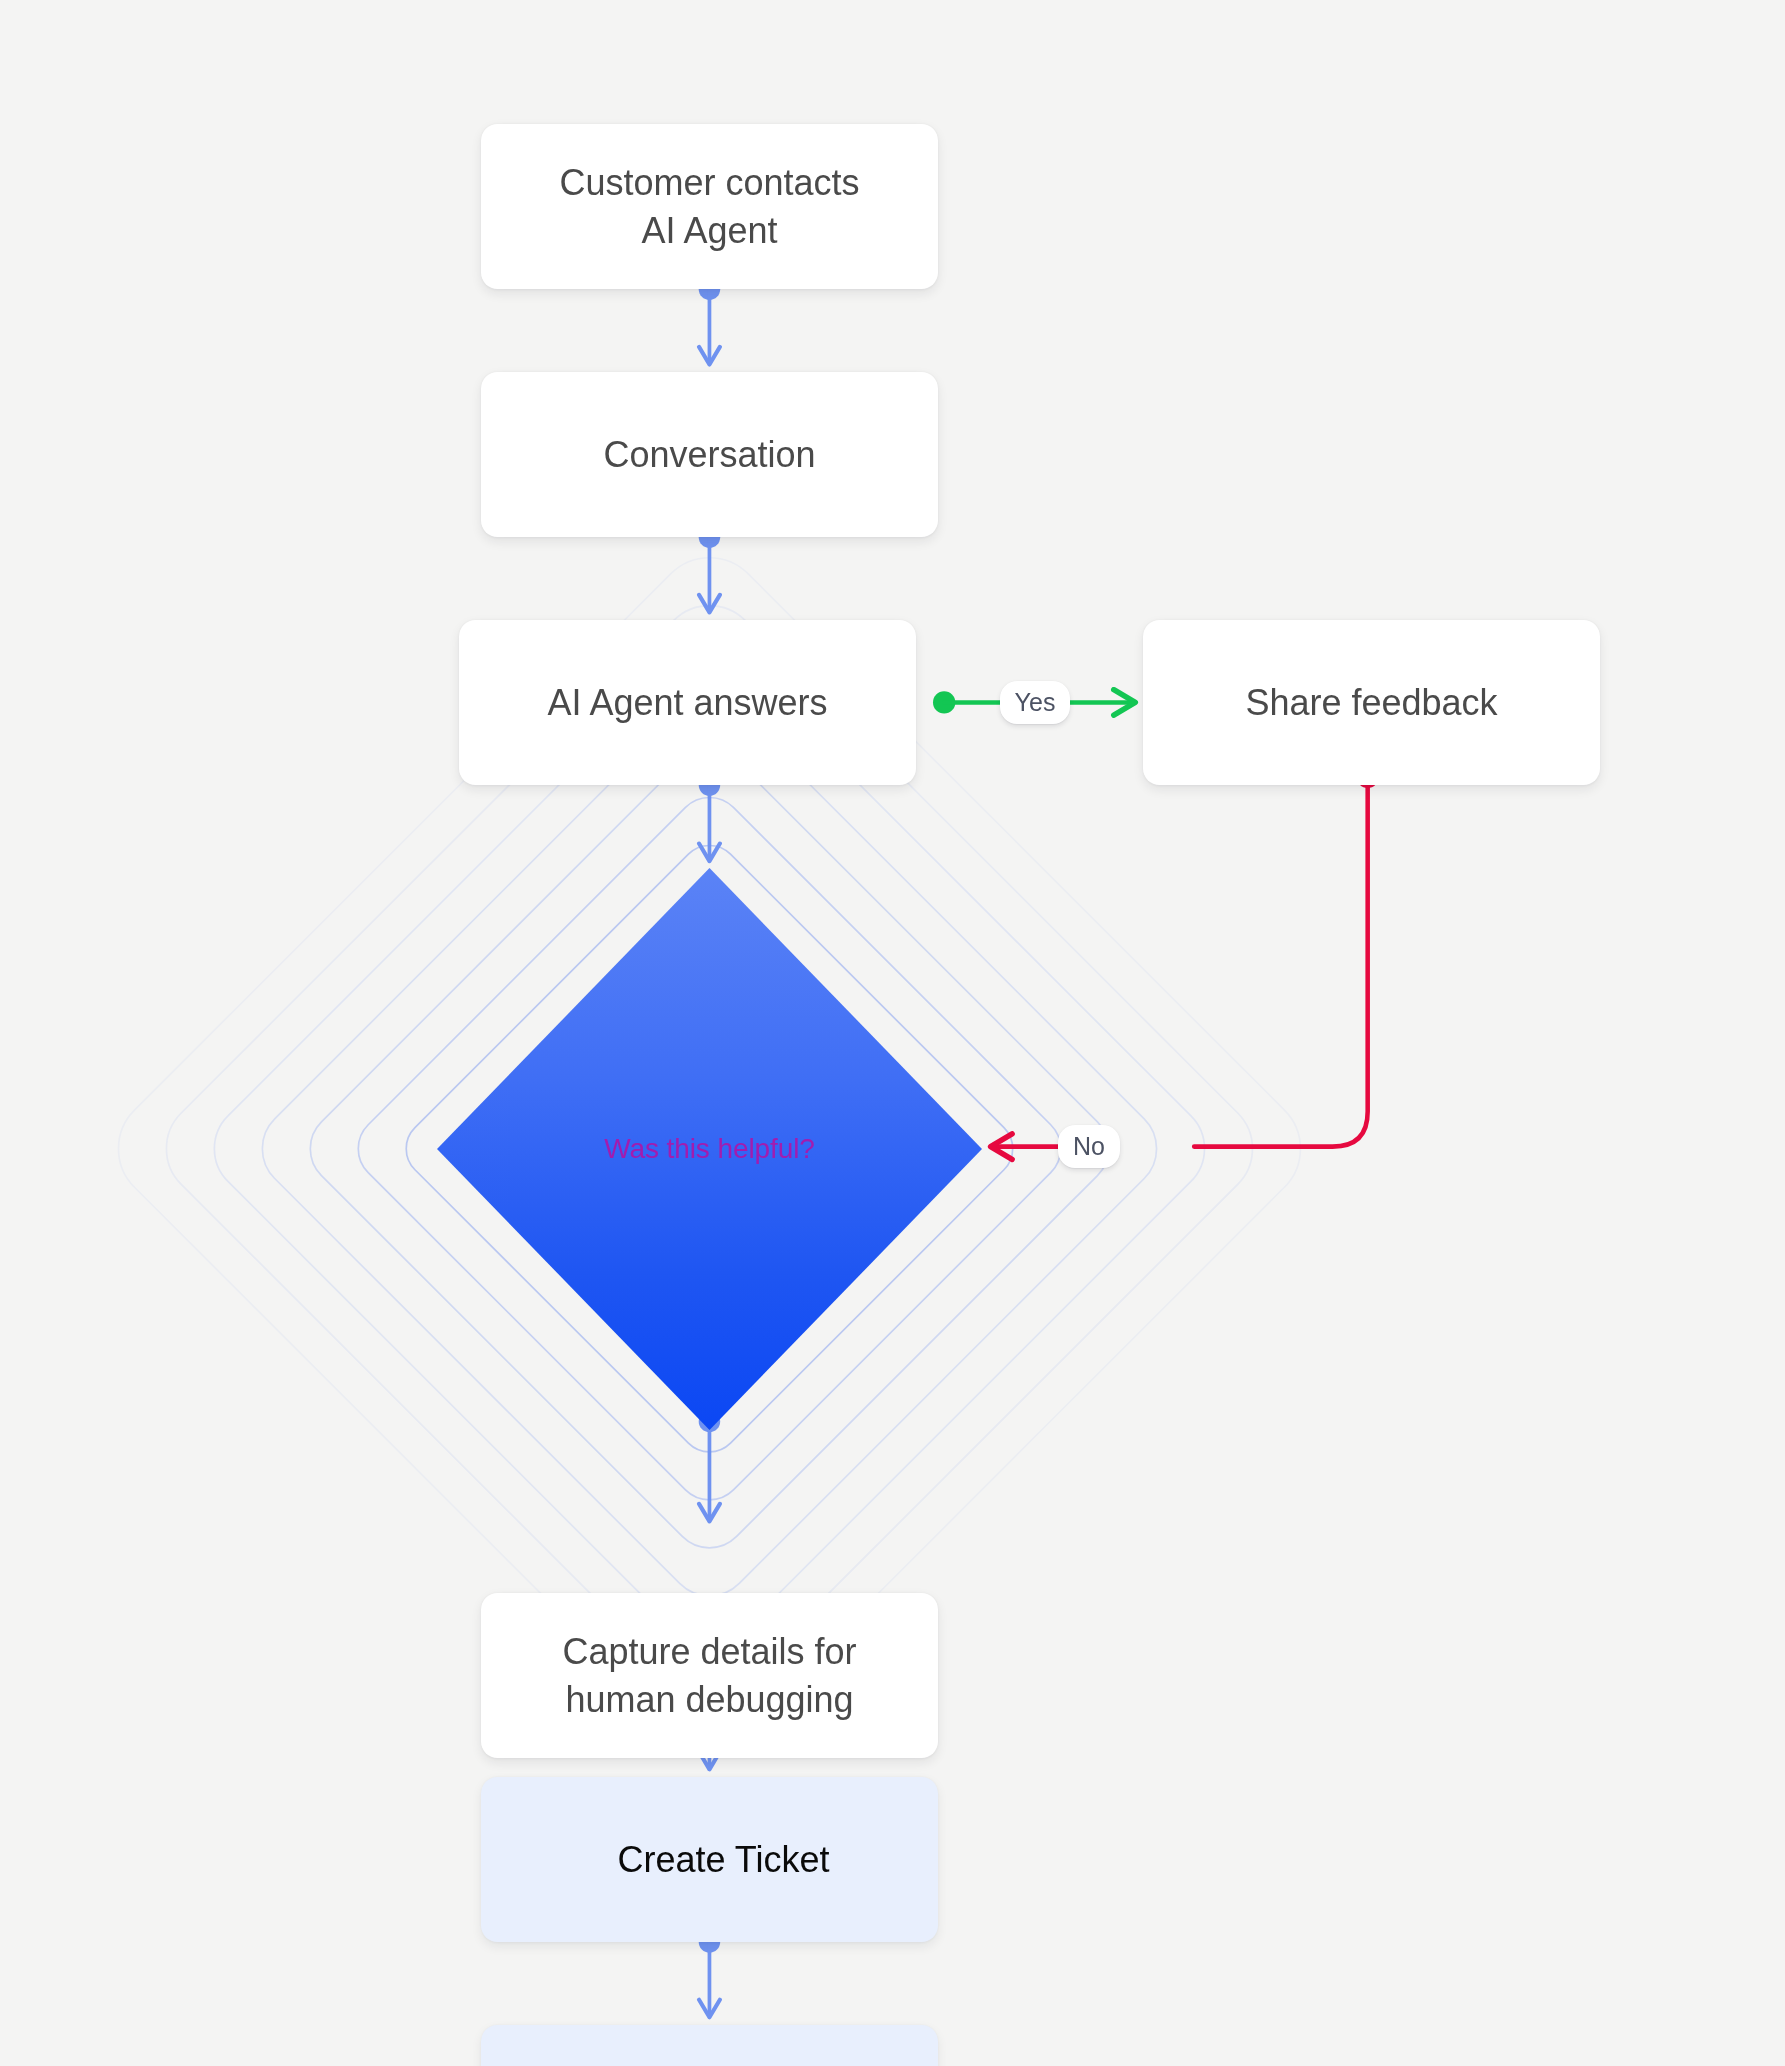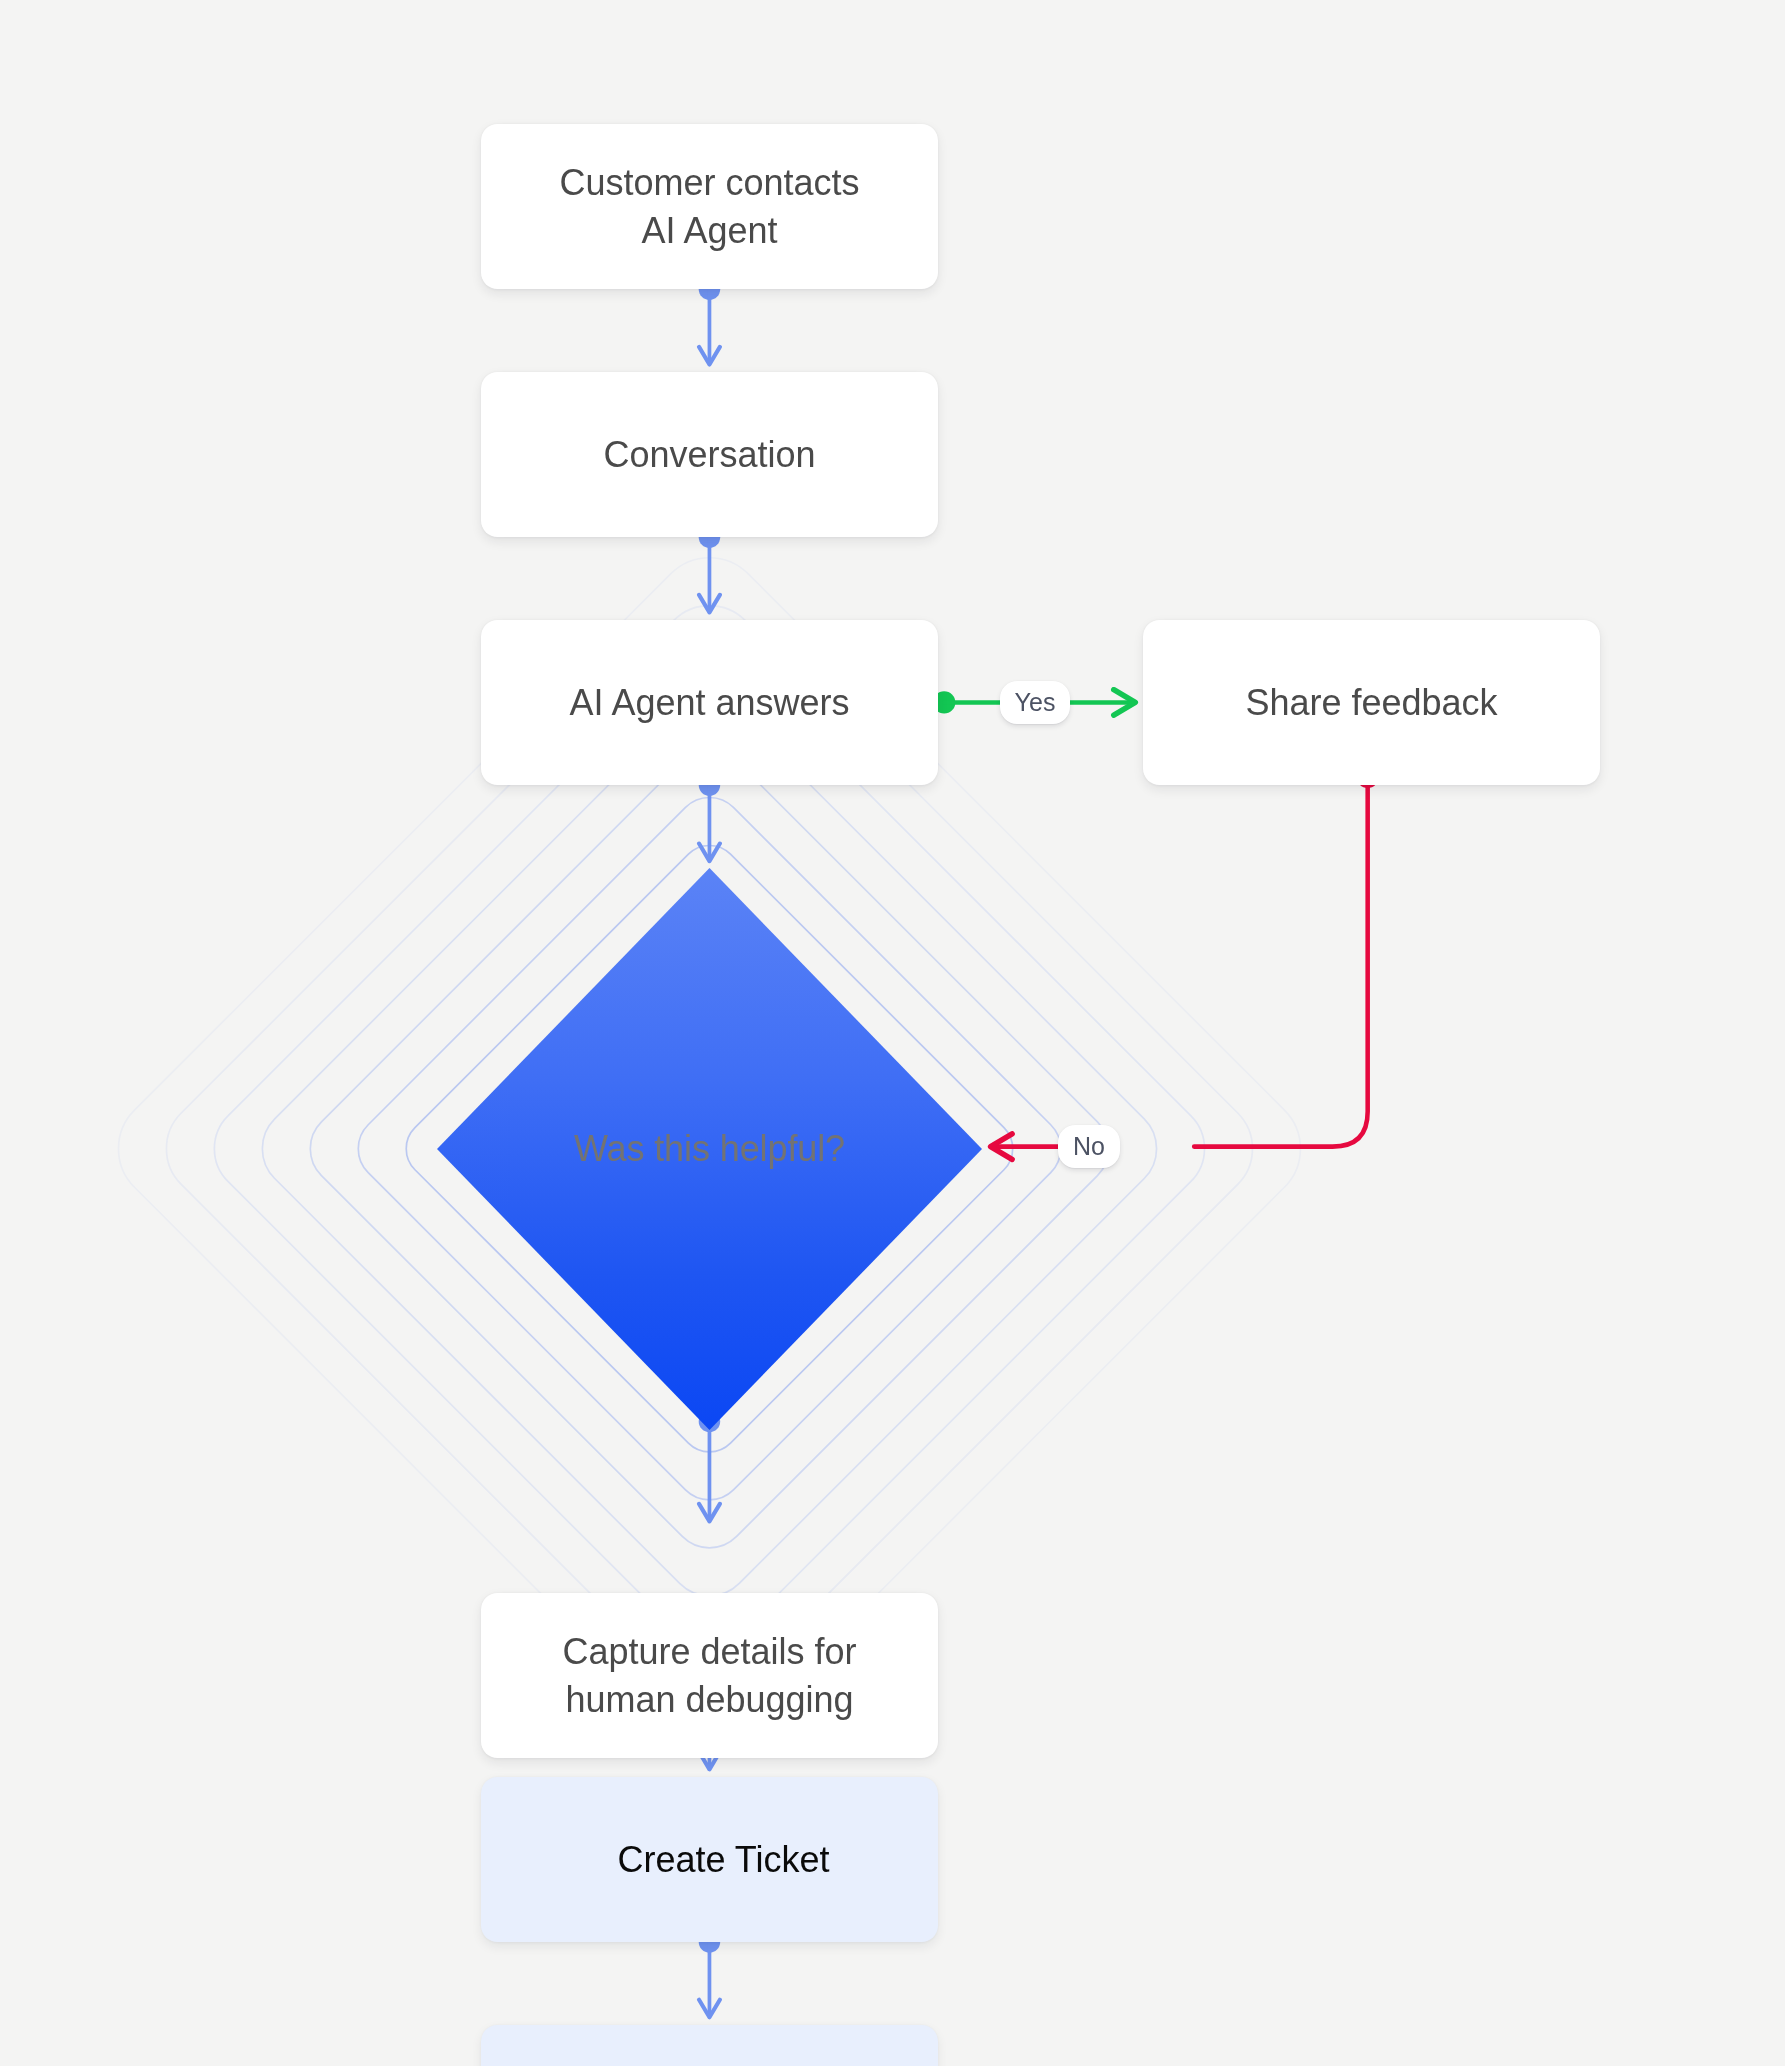--- a/index.html
+++ b/index.html
@@ -79,22 +79,22 @@
     background: linear-gradient(180deg, #5b83f6 0%, #3f6ef5 38%, #1f56f2 72%, #0b47f4 100%);
     clip-path: polygon(50% 0%, 100% 50%, 50% 100%, 0% 50%);
     filter: drop-shadow(0 7.4px 10.7px rgba(20,24,60,0.17));
   }
   #diamond-label {
     position: absolute;
     inset: 0;
     display: flex;
     align-items: center;
     justify-content: center;
-    color: #737373;
-    font-size: 36px;
+    color: #a21caf;
+    font-size: 28px;
     font-weight: 400;
     letter-spacing: -0.1px;
   }
 
   
   .edge-label {
     position: absolute;
     z-index: 4;
     background: #ffffff;
     border-radius: 17px;
@@ -199,21 +199,21 @@
         <path d="M1717 6500 L1717 6680" stroke="#6f92f0" stroke-width="9" marker-end="url(#arrow-blue)"></path>
       </g>
     </g>
   </svg>
 
   <div class="node white" style="left:481px; top:372px; width:457px; height:165px;">Conversation</div>
 
   <div class="node white" style="left:481px; top:124px; width:457px; height:165px;">Customer contacts
 AI Agent</div>
 
-  <div class="node white" style="left:481px; top:620px; width:457px; height:165px;">AI Agent answers</div>
+  <div class="node white" style="left:459px; top:620px; width:457px; height:165px;">AI Agent answers</div>
 
   <div class="node white" style="left:1143px; top:620px; width:457px; height:165px;">Share feedback</div>
 
   <div id="diamond-wrap" style="left:437px; top:868px; width:545px; height:562px;">
     <div id="diamond-shape"></div>
     <div id="diamond-label">Was this helpful?</div>
   </div>
 
   <div class="node white" style="left:481px; top:1593px; width:457px; height:165px;">Capture details for
 human debugging</div>

